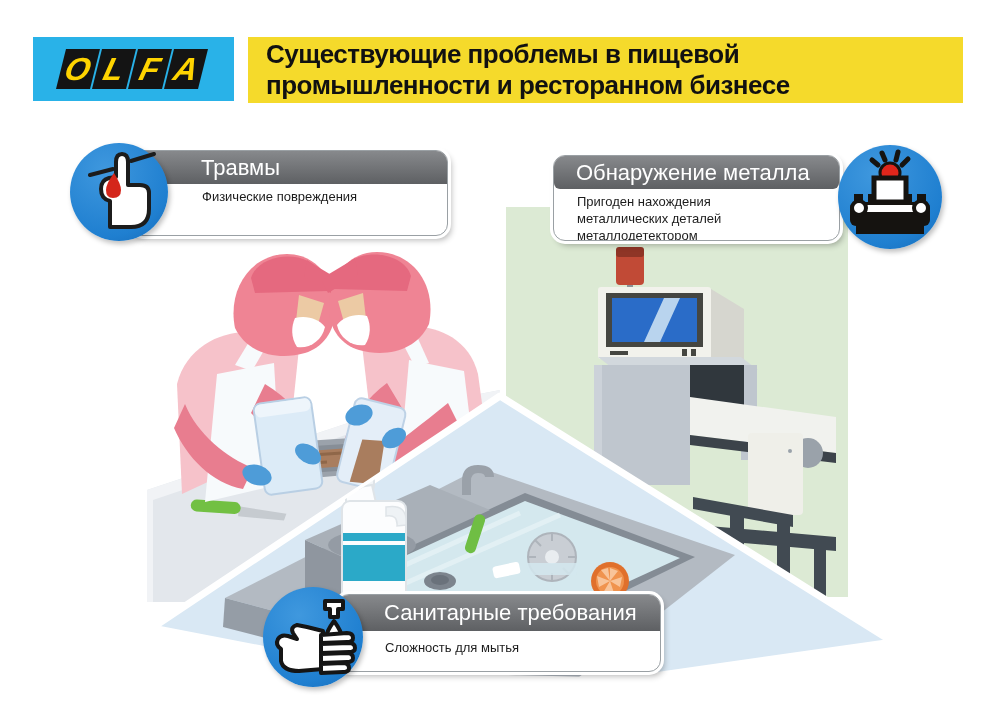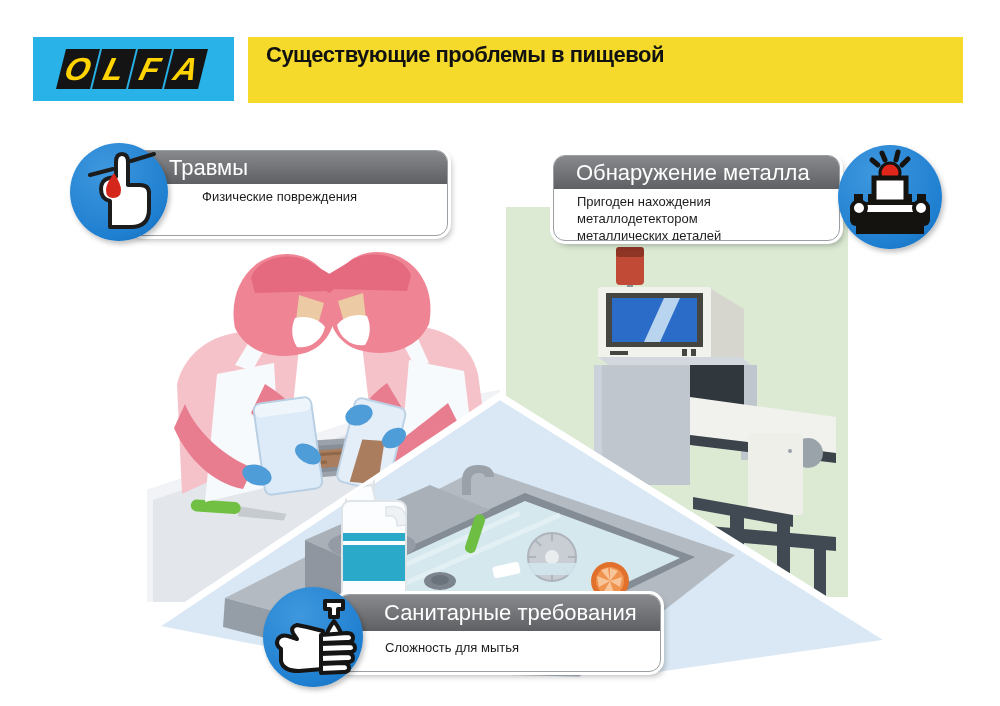--- a/index.html
+++ b/index.html
@@ -4,37 +4,37 @@
 <style>
   html,body{margin:0;padding:0;background:#ffffff;}
   .stage{position:relative;width:1000px;height:706px;background:#fff;overflow:hidden;
          font-family:"Liberation Sans",sans-serif;}
   
   .logo-box{position:absolute;left:33px;top:37px;width:201px;height:64px;
             background:var(--brand-cyan,#29b2e8);}
   .title-banner{position:absolute;left:248px;top:37px;width:715px;height:66px;
                 background:var(--brand-yellow,#f5da2b);color:#111;
                 padding:2px 0 0 18px;box-sizing:border-box;}
-  .title-banner div{font-weight:700;font-size:22px;line-height:31px;letter-spacing:-0.5px;}
+  .title-banner div{font-weight:700;font-size:26px;line-height:31px;letter-spacing:-0.5px;}
   
   .panel{position:absolute;}
   .panel-workers{left:147px;top:232px;width:353px;height:370px;}
   .panel-green{left:506px;top:207px;width:342px;height:390px;background:var(--green-bg,#dcead4);}
   .wedge-holder{position:absolute;left:140px;top:385px;width:770px;height:321px;}
   
   .callout{position:absolute;border:1px solid #9aa0a4;border-radius:12px;background:#fff;
            box-shadow:0 0 0 3px #ffffff, 3px 4px 6px rgba(0,0,0,0.30);overflow:hidden;}
   .co-head{background:linear-gradient(#87898c,#5e6063);color:#fff;font-size:22px;
            display:flex;align-items:center;}
   .co-body{color:#1c1c1c;font-size:13px;line-height:17px;}
   .c1{left:130px;top:150px;width:316px;height:84px;}
-  .c1 .co-head{height:33px;padding-left:38px;}
+  .c1 .co-head{height:33px;padding-left:70px;}
   .c1 .co-body{padding:4px 6px 0 71px;}
   .c2{left:553px;top:155px;width:285px;height:84px;}
-  .c2 .co-head{height:33px;padding-left:22px;}
+  .c2 .co-head{height:33px;padding-left:22px;border-radius:6px;}
   .c2 .co-body{padding:4px 6px 0 23px;}
   .c3{left:337px;top:594px;width:322px;height:76px;}
   .c3 .co-head{height:36px;padding-left:46px;}
   .c3 .co-body{padding:8px 6px 0 47px;}
   
   .badge{position:absolute;border-radius:50%;
          background:radial-gradient(circle at 36% 28%, #3f98de 0%, var(--callout-blue,#1f7fd0) 70%, #1668b4 100%);
          box-shadow:2px 3px 5px rgba(0,0,0,0.25);display:flex;align-items:center;justify-content:center;}
   .b1{left:70px;top:143px;width:98px;height:98px;}
   .b2{left:838px;top:145px;width:104px;height:104px;}
@@ -55,20 +55,21 @@
         <text x="53" y="43" text-anchor="middle" font-family="Liberation Sans, sans-serif" font-size="32" font-weight="700" font-style="italic" fill="var(--logo-letter-yellow,#ffd400)">O</text>
         <text x="89" y="43" text-anchor="middle" font-family="Liberation Sans, sans-serif" font-size="32" font-weight="700" font-style="italic" fill="var(--logo-letter-yellow,#ffd400)">L</text>
         <text x="125" y="43" text-anchor="middle" font-family="Liberation Sans, sans-serif" font-size="32" font-weight="700" font-style="italic" fill="var(--logo-letter-yellow,#ffd400)">F</text>
         <text x="161" y="43" text-anchor="middle" font-family="Liberation Sans, sans-serif" font-size="32" font-weight="700" font-style="italic" fill="var(--logo-letter-yellow,#ffd400)">A</text>
       </g>
     </svg>
   </div>
 
   <div class="title-banner">
     <div>Существующие проблемы в пищевой</div>
+    <div>промышленности и ресторанном бизнесе</div>
   </div>
 
   <div class="panel panel-workers">
     <svg width="353" height="370" viewBox="0 0 353 370">
       <g>
         <path d="M0,258 L225,183 L353,158 L353,370 L0,370 Z" fill="#e3e7ec"></path>
         <path d="M0,258 L225,183 L353,158 L353,168 L228,193 L6,268 L6,370 L0,370 Z" fill="#f1f3f6"></path>
       </g>
       <g>
         <path d="M78,214 L205,206 L232,240 L100,252 Z" fill="#9ba2ab"></path>
@@ -234,22 +235,22 @@
       <path d="M44,30 Q51,41 51,47 Q51,55 43,55 Q36,55 36,47 Q36,41 44,30 Z" fill="#d4261b"></path>
     </svg>
   </div>
 
   <div class="callout c2">
     <div class="co-head">
       <span>Обнаружение металла</span>
     </div>
     <div class="co-body">
       <div>Пригоден нахождения</div>
+      <div>металлических деталей</div>
       <div>металлодетектором</div>
-      <div>металлических деталей</div>
     </div>
   </div>
   <div class="badge b2">
     <svg width="104" height="104" viewBox="0 0 104 104">
       <g stroke="#151310" stroke-width="5" stroke-linecap="round">
         <line x1="44" y1="8" x2="47" y2="15"></line>
         <line x1="60" y1="7" x2="58" y2="15"></line>
         <line x1="34" y1="15" x2="40" y2="20"></line>
         <line x1="70" y1="14" x2="64" y2="20"></line>
       </g>

